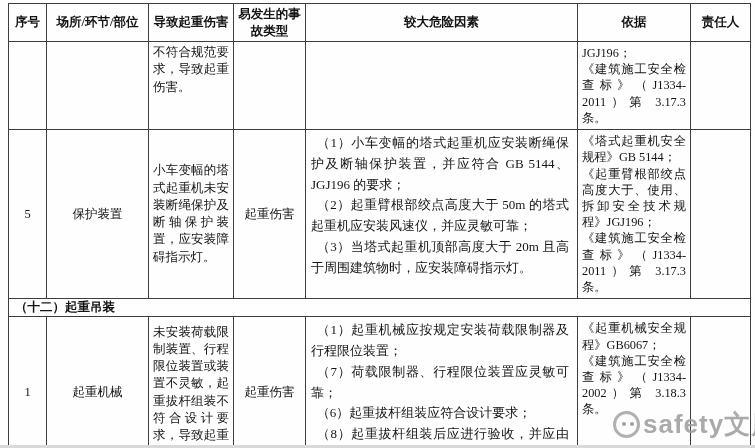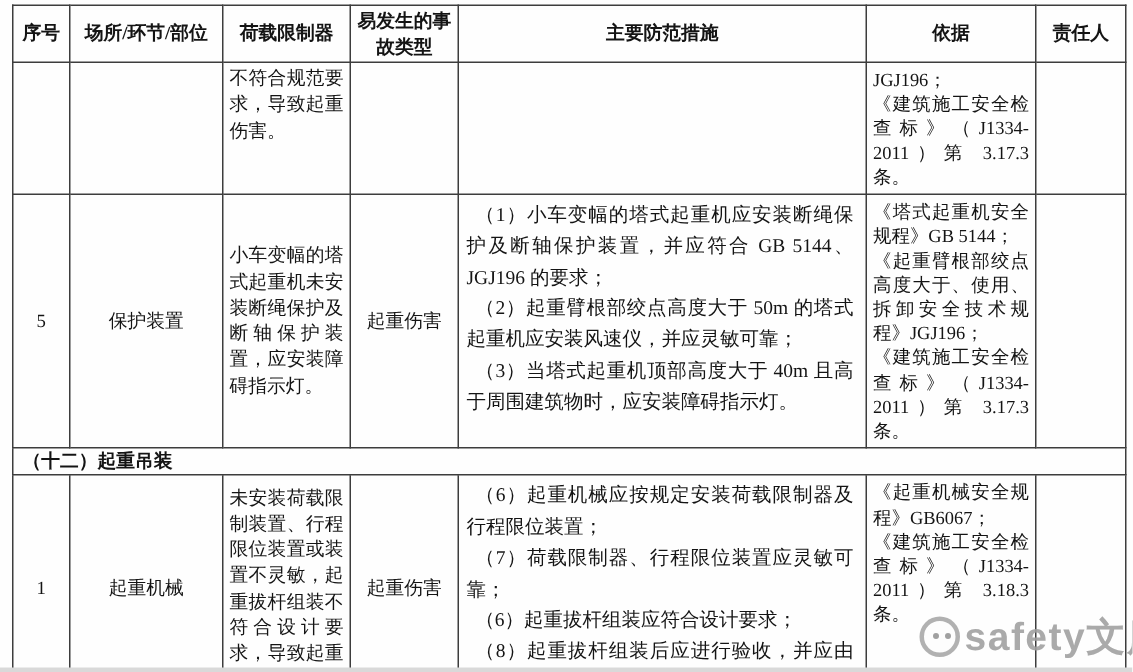--- a/index.html
+++ b/index.html
@@ -95,23 +95,23 @@
       <col style="width:85px">
     <col style="width:72px">
       <col style="width:272px">
       <col style="width:113px">
     <col style="width:60px">
   </colgroup>
   <thead>
     <tr>
       <th>序号</th>
       <th>场所/环节/部位</th>
-      <th>荷载限制器</th>
+      <th>导致起重伤害</th>
       <th>易发生的事故类型</th>
-      <th>主要防范措施</th>
+      <th>较大危险因素</th>
       <th>依据</th>
       <th>责任人</th>
     </tr>
   </thead>
   <tbody>
 
     <tr class="r-cont">
       <td class="c-idx"></td>
       <td class="c-loc"></td>
       <td class="c-haz">不符合规范要求，导致起重伤害。</td>
@@ -125,48 +125,48 @@
     </tr>
 
     <tr class="r-five">
       <td class="c-idx">5</td>
       <td class="c-loc">保护装置</td>
       <td class="c-haz">小车变幅的塔式起重机未安装断绳保护及断轴保护装置，应安装障碍指示灯。</td>
       <td class="c-acc">起重伤害</td>
       <td class="c-mea">
         <div class="measure-item">（1）小车变幅的塔式起重机应安装断绳保护及断轴保护装置，并应符合 GB 5144、JGJ196 的要求；</div>
         <div class="measure-item">（2）起重臂根部绞点高度大于 50m 的塔式起重机应安装风速仪，并应灵敏可靠；</div>
-        <div class="measure-item">（3）当塔式起重机顶部高度大于 40m 且高于周围建筑物时，应安装障碍指示灯。</div>
+        <div class="measure-item">（3）当塔式起重机顶部高度大于 20m 且高于周围建筑物时，应安装障碍指示灯。</div>
       </td>
       <td class="c-bas">
         <div class="basis-item">《塔式起重机安全规程》GB 5144；</div>
         <div class="basis-item">《起重臂根部绞点高度大于、使用、拆卸安全技术规程》JGJ196；</div>
         <div class="basis-item">《建筑施工安全检查标》（J1334-2011）第 3.17.3 条。</div>
       </td>
       <td></td>
     </tr>
 
     <tr class="r-sec">
       <td colspan="7">（十二）起重吊装</td>
     </tr>
 
     <tr class="r-one">
       <td class="c-idx">1</td>
       <td class="c-loc">起重机械</td>
       <td class="c-haz">未安装荷载限制装置、行程限位装置或装置不灵敏，起重拔杆组装不符合设计要求，导致起重伤害事故。</td>
       <td class="c-acc">起重伤害</td>
       <td class="c-mea">
-        <div class="measure-item">（6）起重机械应按规定安装荷载限制器及行程限位装置；</div>
+        <div class="measure-item">（1）起重机械应按规定安装荷载限制器及行程限位装置；</div>
         <div class="measure-item">（7）荷载限制器、行程限位装置应灵敏可靠；</div>
         <div class="measure-item">（6）起重拔杆组装应符合设计要求；</div>
         <div class="measure-item">（8）起重拔杆组装后应进行验收，并应由责任人签字确认。</div>
       </td>
       <td class="c-bas">
         <div class="basis-item">《起重机械安全规程》GB6067；</div>
-        <div class="basis-item">《建筑施工安全检查标》（J1334-2011）第 3.18.3 条。</div>
+        <div class="basis-item">《建筑施工安全检查标》（J1334-2002）第 3.18.3 条。</div>
       </td>
       <td></td>
     </tr>
 
   </tbody>
 </table>
 
 <div class="watermark">
   <span class="wm-logo"></span>
   <span class="wm-text">safety文库</span>

